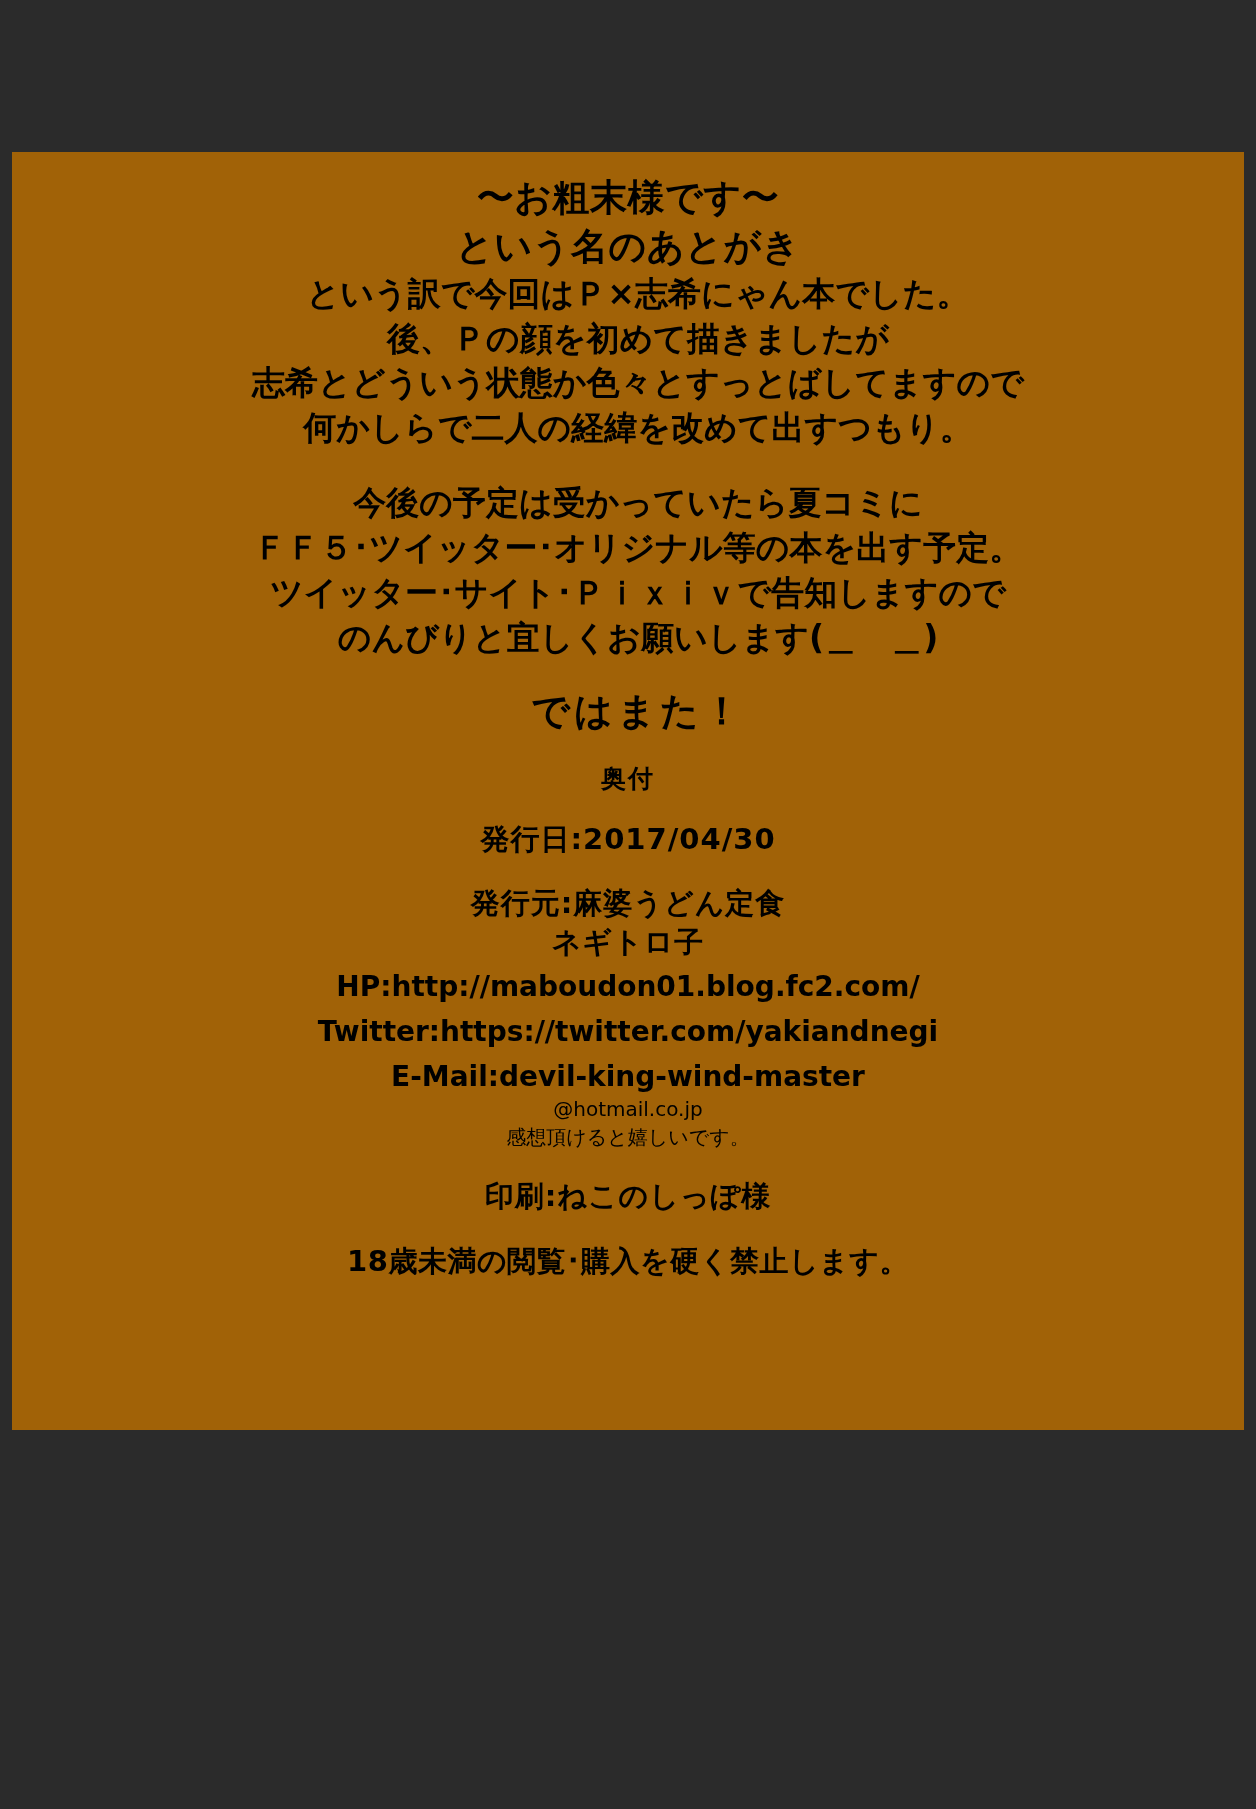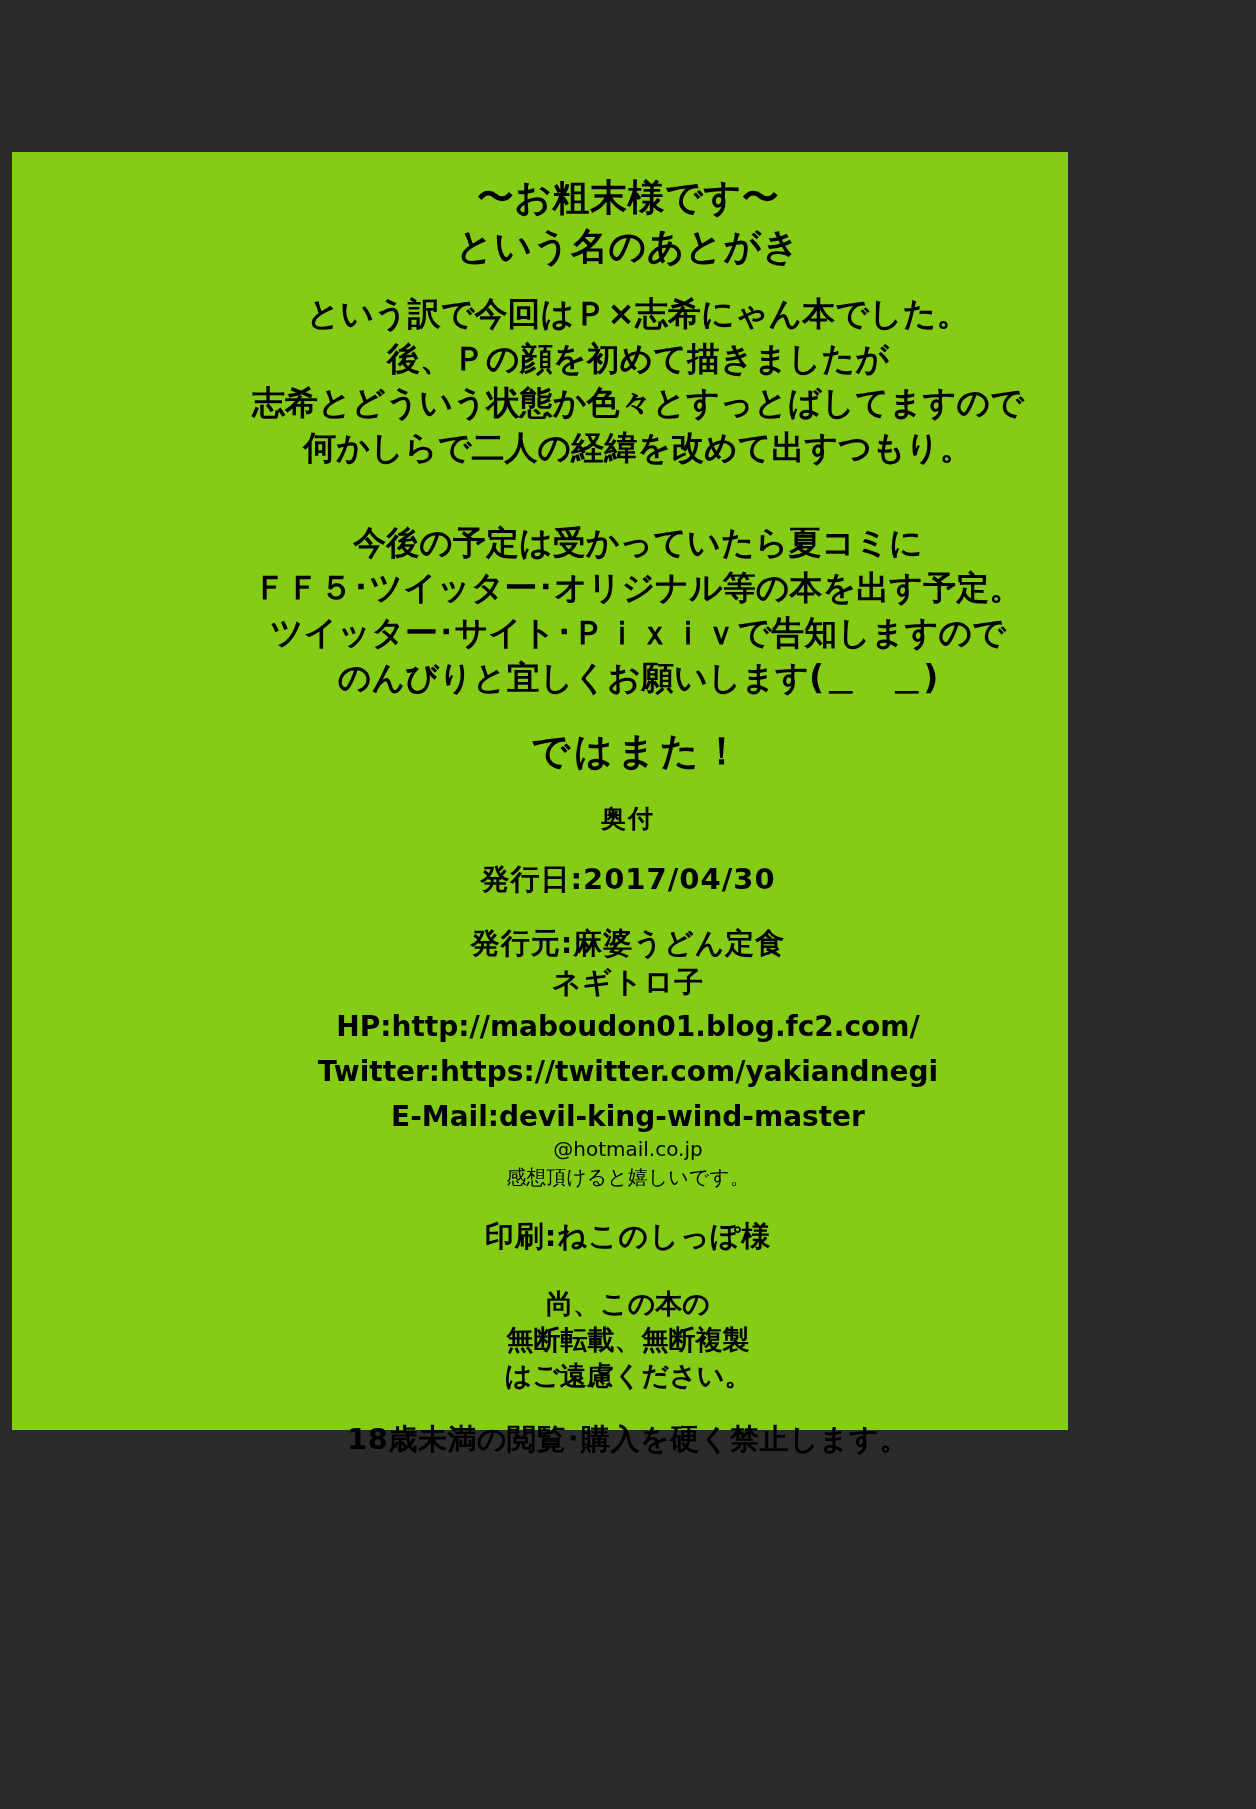--- a/index.html
+++ b/index.html
@@ -17,42 +17,42 @@
     position: relative;
     width: 1256px;
     height: 1809px;
     background: #2b2b2b;
   }
   
   .paper {
     position: absolute;
     left: 12px;
     top: 152px;
-    width: 1056px;
+    width: 1232px;
     height: 1278px;
-    background: #84cc16;
+    background: #a16207;
   }
   .content {
     position: absolute;
     left: 0;
     top: 0;
     width: 1232px;
     padding-top: 22px;
     box-sizing: border-box;
     text-align: center;
     color: #000000;
   }
   .title-line {
     font-weight: bold;
     font-size: 37px;
     line-height: 1.32;
     letter-spacing: 0.5px;
   }
   .para {
-    margin-top: 20px;
+    margin-top: 0;
     padding-left: 20px;
   }
   .body-line {
     font-weight: bold;
     font-size: 33px;
     line-height: 1.36;
     letter-spacing: 0px;
   }
   .block-gap {
     height: 30px;
@@ -151,23 +151,18 @@
       <div class="contact-line">HP:http://maboudon01.blog.fc2.com/</div>
 
       <div class="contact-line">Twitter:https://twitter.com/yakiandnegi</div>
 
       <div class="contact-line">E-Mail:devil-king-wind-master</div>
       <div class="contact-sub">@hotmail.co.jp</div>
       <div class="contact-sub">感想頂けると嬉しいです。</div>
 
       <div class="colophon-line">印刷:ねこのしっぽ様</div>
 
-      <div class="note-block">
-        <div>尚、この本の</div>
-        <div>無断転載、無断複製</div>
-        <div>はご遠慮ください。</div>
-      </div>
 
       <div class="warning-line">18歳未満の閲覧･購入を硬く禁止します。</div>
 
     </div>
   </div>
 </div>
 
 </body></html>

